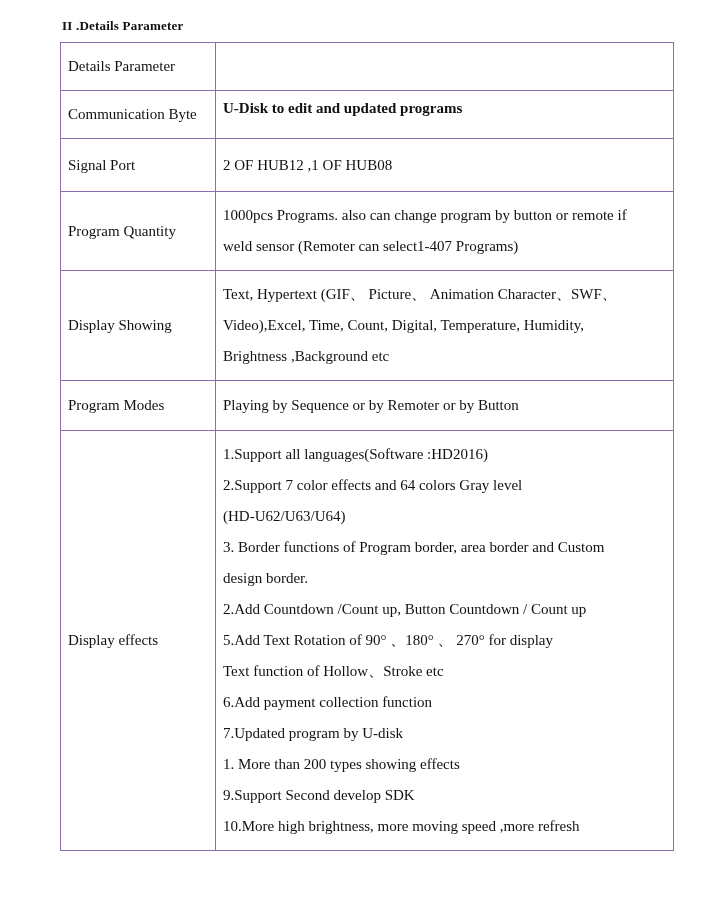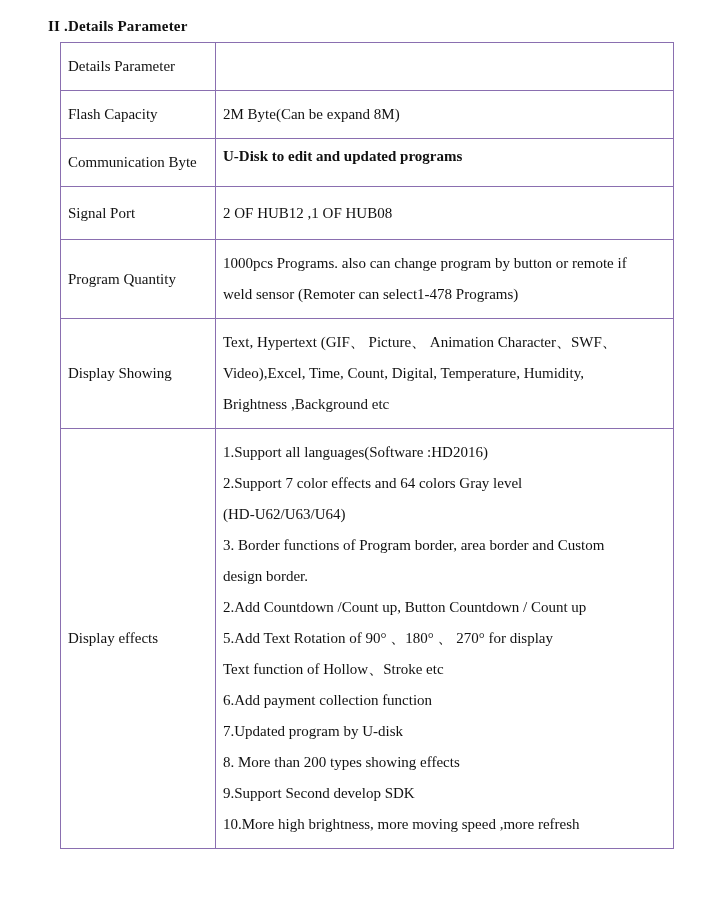--- a/index.html
+++ b/index.html
@@ -1,18 +1,18 @@
 <!DOCTYPE html>
 <html><head>
 <meta charset="utf-8">
 <style>
   html, body { margin: 0; padding: 0; background: #ffffff; }
   body { width: 724px; height: 907px; position: relative; overflow: hidden;
          font-family: "Liberation Serif", serif; color: #111; }
-  .heading { position: absolute; left: 48px; top: 18px; font-size: 15px;
+  .heading { position: absolute; left: 62px; top: 18px; font-size: 13px;
              font-weight: bold; letter-spacing: 0.2px; }
   table.spec { position: absolute; left: 60px; top: 42px; width: 614px;
                border-collapse: collapse; table-layout: fixed; }
   table.spec td { border: 1.5px solid #8a6fb0; font-size: 15px; padding: 8px 7px;
                   vertical-align: middle; line-height: 31px; }
   table.spec td.label { width: 140px; }
   table.spec td.value { }
   .top-val { vertical-align: top !important; font-weight: bold; }
   .lines div { white-space: nowrap; }
 </style>
@@ -20,59 +20,59 @@
 <body>
 
 <div class="heading">II .Details Parameter</div>
 
 <table class="spec">
   <tbody>
       <tr style="height:41px">
     <td class="label">Details Parameter</td>
     <td class="value"></td>
   </tr>
-  <tr style="height:34px">
-    <td class="label">Flash Capacity</td>
-    <td class="value">2M Byte(Can be expand 8M)</td>
-  </tr>
   <tr style="height:41px">
     <td class="label">Communication Byte</td>
     <td class="value top-val" style="padding-top:2px">U-Disk to edit and updated programs</td>
   </tr>
   <tr style="height:53px">
     <td class="label">Signal Port</td>
     <td class="value">2 OF HUB12 ,1 OF HUB08</td>
   </tr>
   <tr style="height:57px">
     <td class="label">Program Quantity</td>
     <td class="value lines">
       <div>1000pcs Programs. also can change program by button or remote  if</div>
-      <div>weld sensor (Remoter can select1-478 Programs)</div>
+      <div>weld sensor (Remoter can select1-407 Programs)</div>
     </td>
   </tr>
   <tr style="height:94px">
     <td class="label">Display Showing</td>
     <td class="value lines">
       <div>Text, Hypertext (GIF、  Picture、  Animation Character、SWF、</div>
       <div>Video),Excel, Time, Count, Digital, Temperature, Humidity,</div>
       <div>Brightness ,Background etc</div>
     </td>
+  </tr>
+  <tr style="height:50px">
+    <td class="label">Program Modes</td>
+    <td class="value">Playing by Sequence or by Remoter or by Button</td>
   </tr>
   <tr style="height:409px">
     <td class="label">Display effects</td>
     <td class="value lines">
       <div>1.Support all languages(Software :HD2016)</div>
       <div>2.Support 7 color effects and 64 colors Gray level</div>
       <div>(HD-U62/U63/U64)</div>
       <div>3. Border functions of Program border, area border and Custom</div>
       <div>design border.</div>
       <div>2.Add Countdown /Count up, Button Countdown / Count up</div>
       <div>5.Add Text Rotation of 90°  、180°  、 270°    for    display</div>
       <div>Text function of Hollow、Stroke etc</div>
       <div>6.Add payment collection function</div>
       <div>7.Updated program by U-disk</div>
-      <div>8. More than 200 types showing effects</div>
+      <div>1. More than 200 types showing effects</div>
       <div>9.Support Second develop SDK</div>
       <div>10.More high brightness, more moving speed ,more refresh</div>
     </td>
   </tr>
 </tbody>
   </table>
 
 </body></html>

